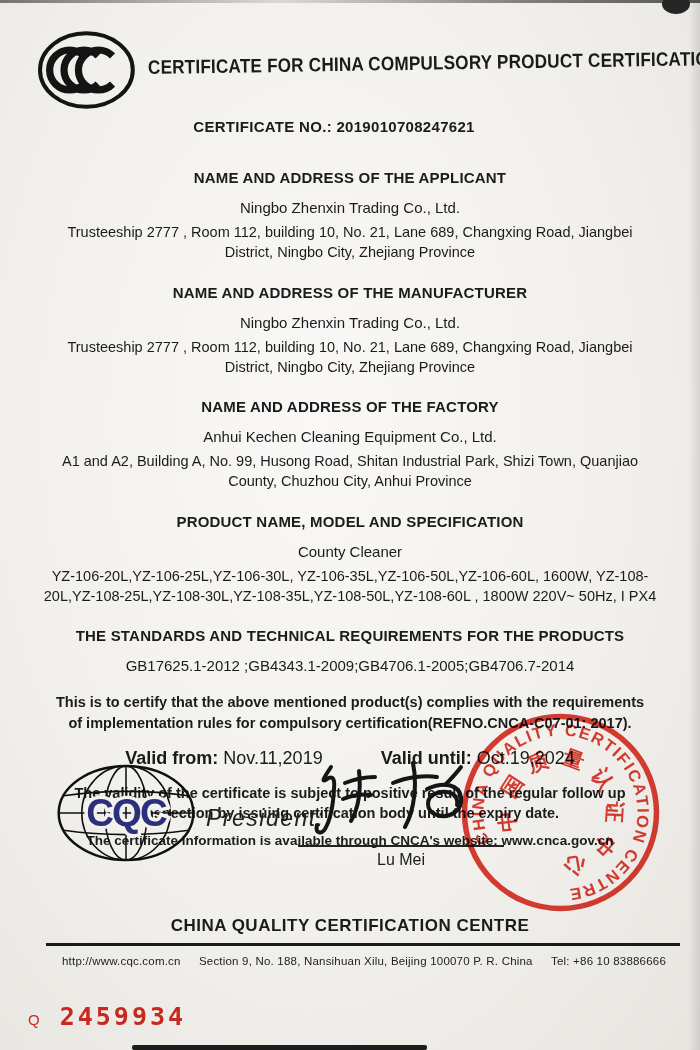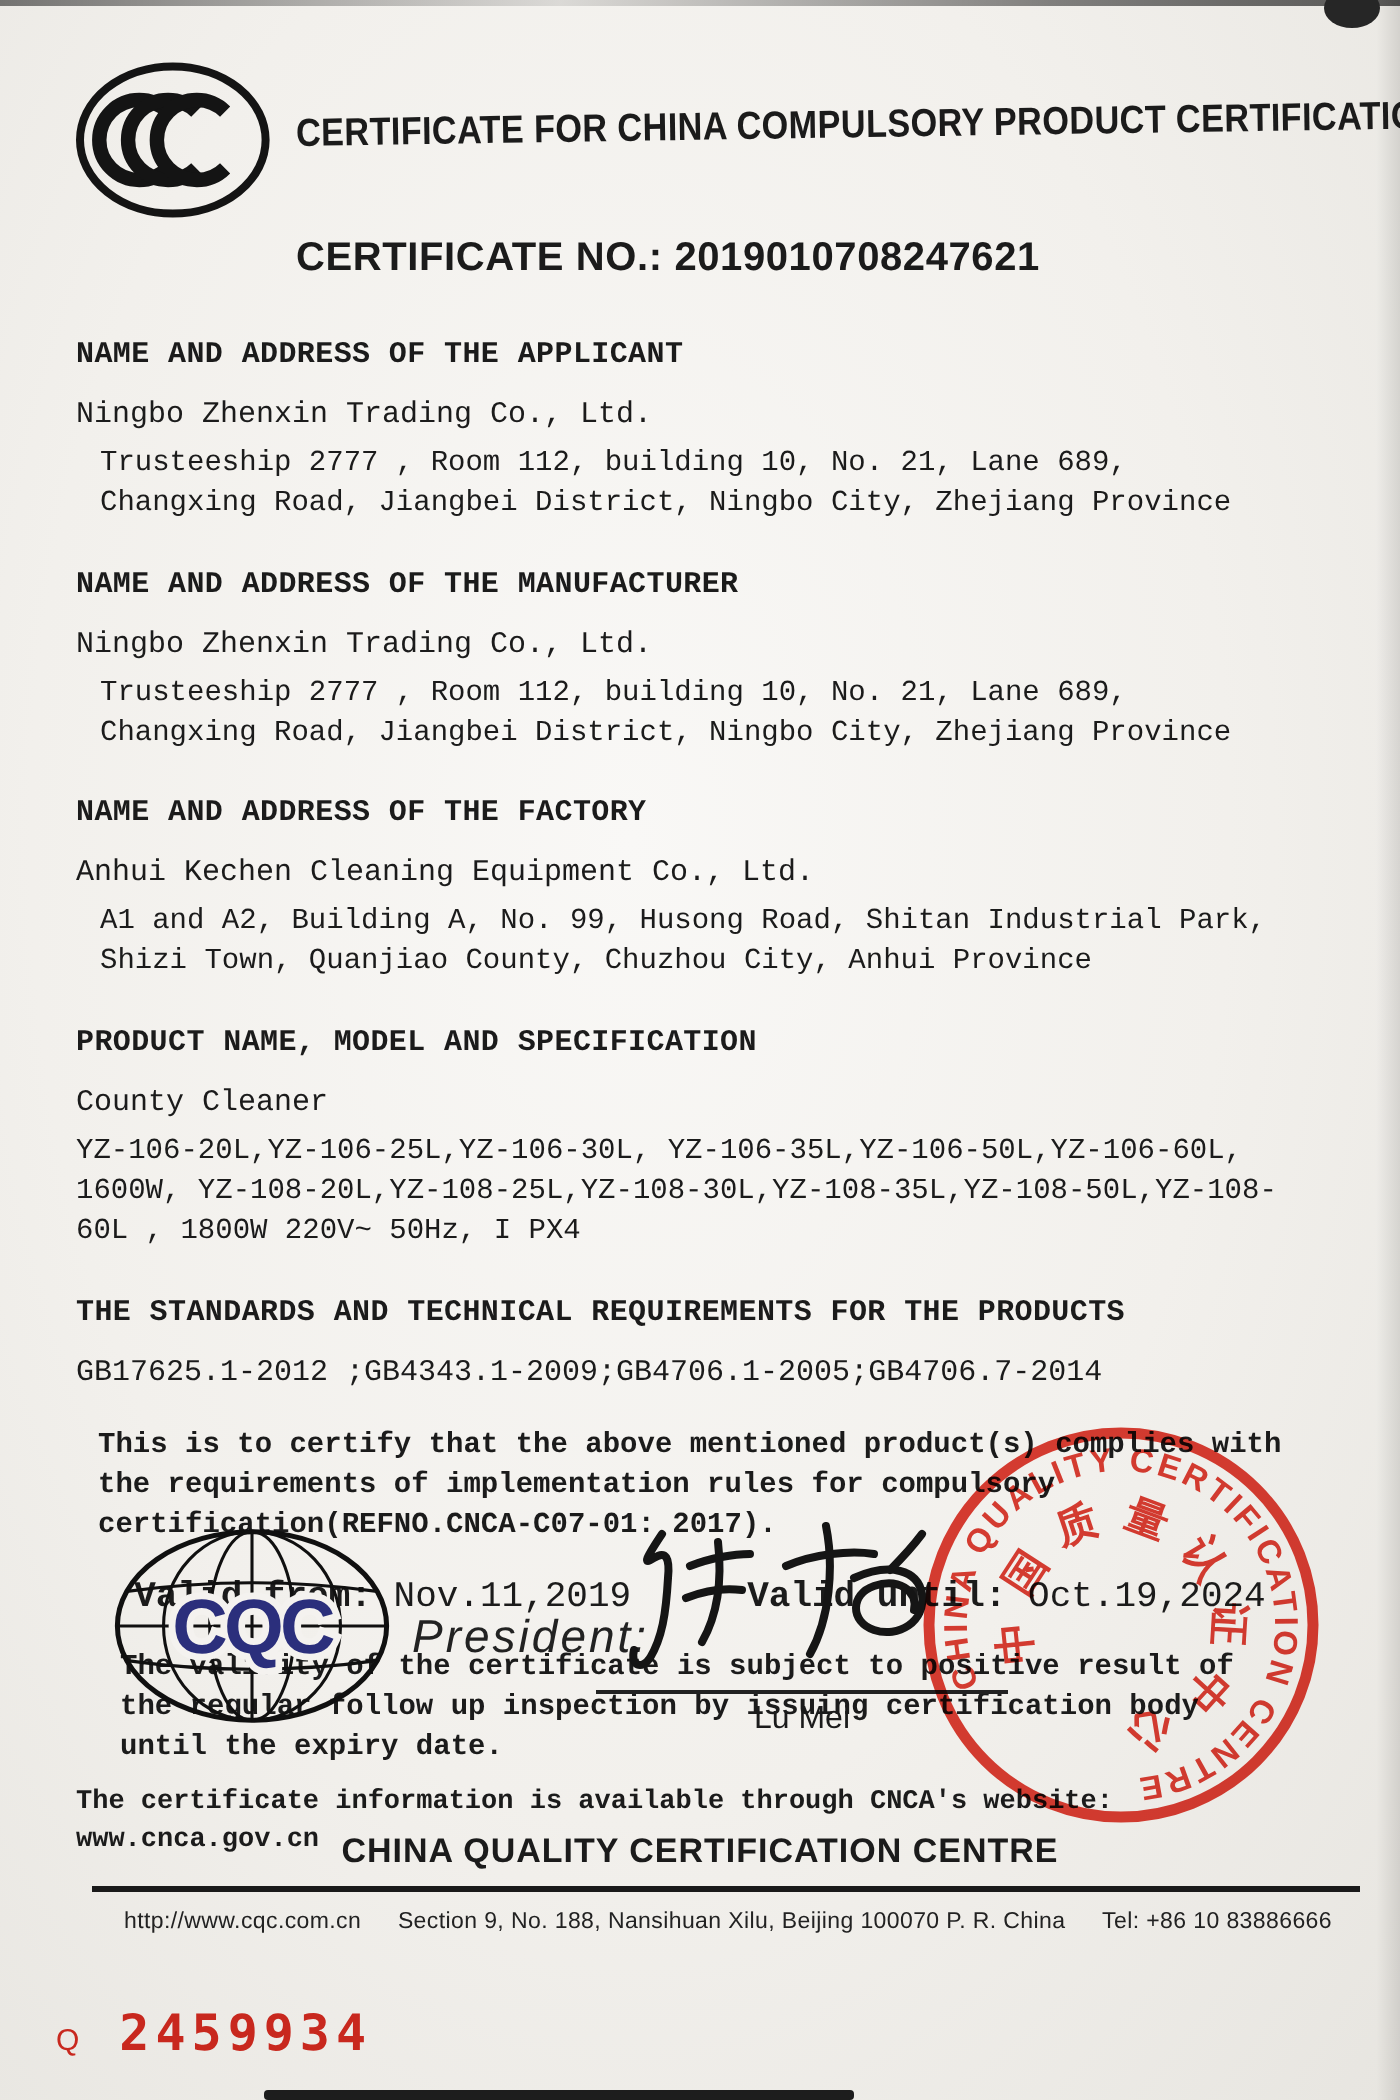--- a/index.html
+++ b/index.html
@@ -14,23 +14,23 @@
   .corner-blob { position:absolute; top:-6px; right:10px; width:28px; height:20px; background:#262626; border-radius:50%; }
   .bottom-edge { position:absolute; bottom:0; left:132px; width:295px; height:5px; background:#1d1d1d; border-radius:2px; }
   .right-shade { position:absolute; top:0; right:0; bottom:0; width:12px; background:linear-gradient(270deg, rgba(0,0,0,.10), rgba(0,0,0,0)); }
 
   .header-row { position:absolute; top:30px; left:36px; display:flex; align-items:flex-start; }
   .ccc-logo { width:104px; height:80px; flex:0 0 auto; }
   .main-title {
     margin:26px 0 0 8px; font-size:19.5px; font-weight:bold; white-space:nowrap;
     letter-spacing:.2px; transform: rotate(-.9deg) scaleX(.88); transform-origin:left center;
   }
-  .cert-no { position:absolute; top:118px; left:0; width:668px; text-align:center; font-size:20px; font-weight:bold; letter-spacing:.3px; }
+  .cert-no { position:absolute; top:118px; left:0; width:668px; text-align:center; font-size:15px; font-weight:bold; letter-spacing:.3px; }
 
-  .body-col { position:absolute; top:148px; left:38px; width:624px; line-height:1.4;font-family:Liberation Mono, monospace; }
+  .body-col { position:absolute; top:148px; left:38px; width:624px; text-align:center; line-height:1.4; }
   .sec-heading { font-size:15px; font-weight:bold; margin:19px 0 0; letter-spacing:.2px; }
   .sec-name { font-size:15px; margin:9px 0 0; }
   .sec-addr { font-size:14.5px; margin:4px auto 0; max-width:600px; }
   .models { max-width:640px; }
   .certify { font-size:14.5px; font-weight:bold; max-width:602px; margin:16px auto 0; }
   .valid-row { margin:13px 0 0; font-size:18px; display:flex; justify-content:center; gap:58px; }
   .valid-label { font-weight:bold; }
   .validity-note { font-size:14.5px; font-weight:bold; max-width:580px; margin:12px auto 0; }
   .cnca-note { font-size:13.5px; font-weight:bold; margin:8px auto 0; }
 

